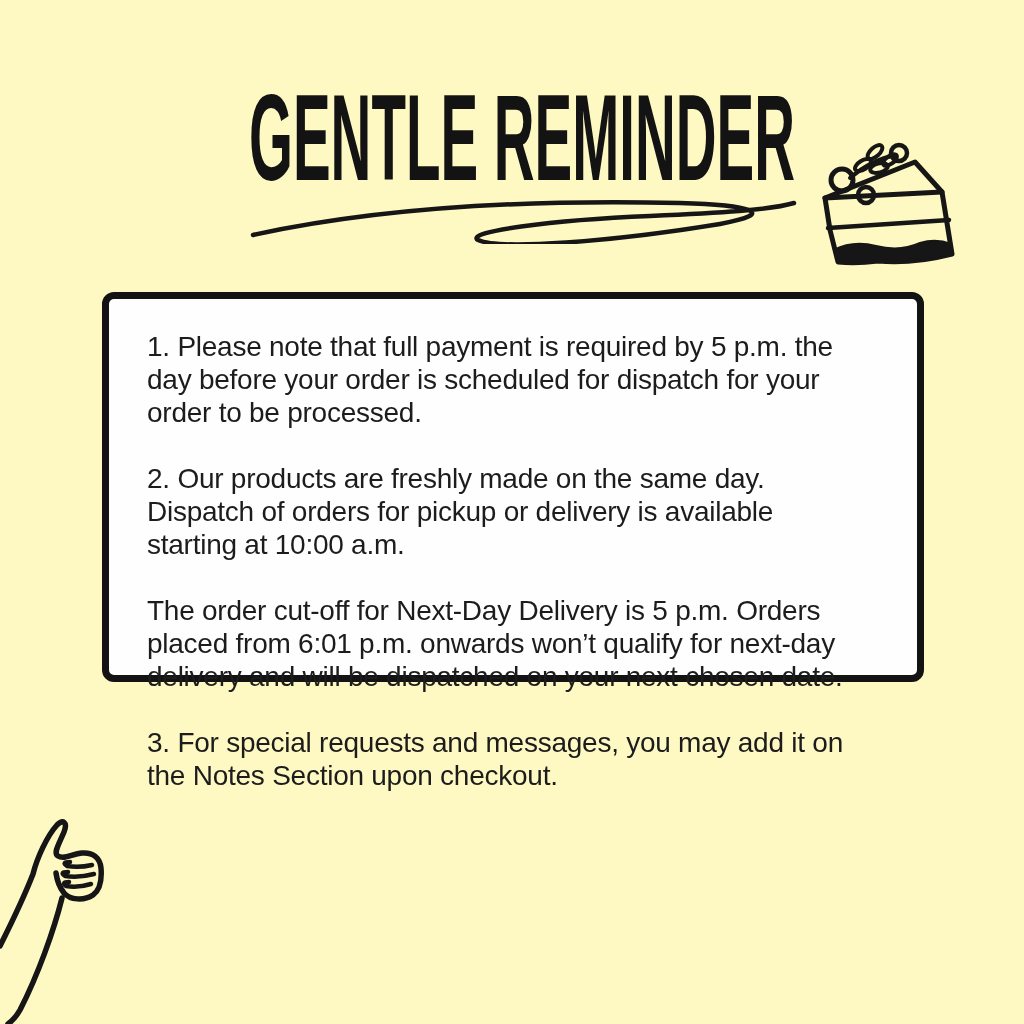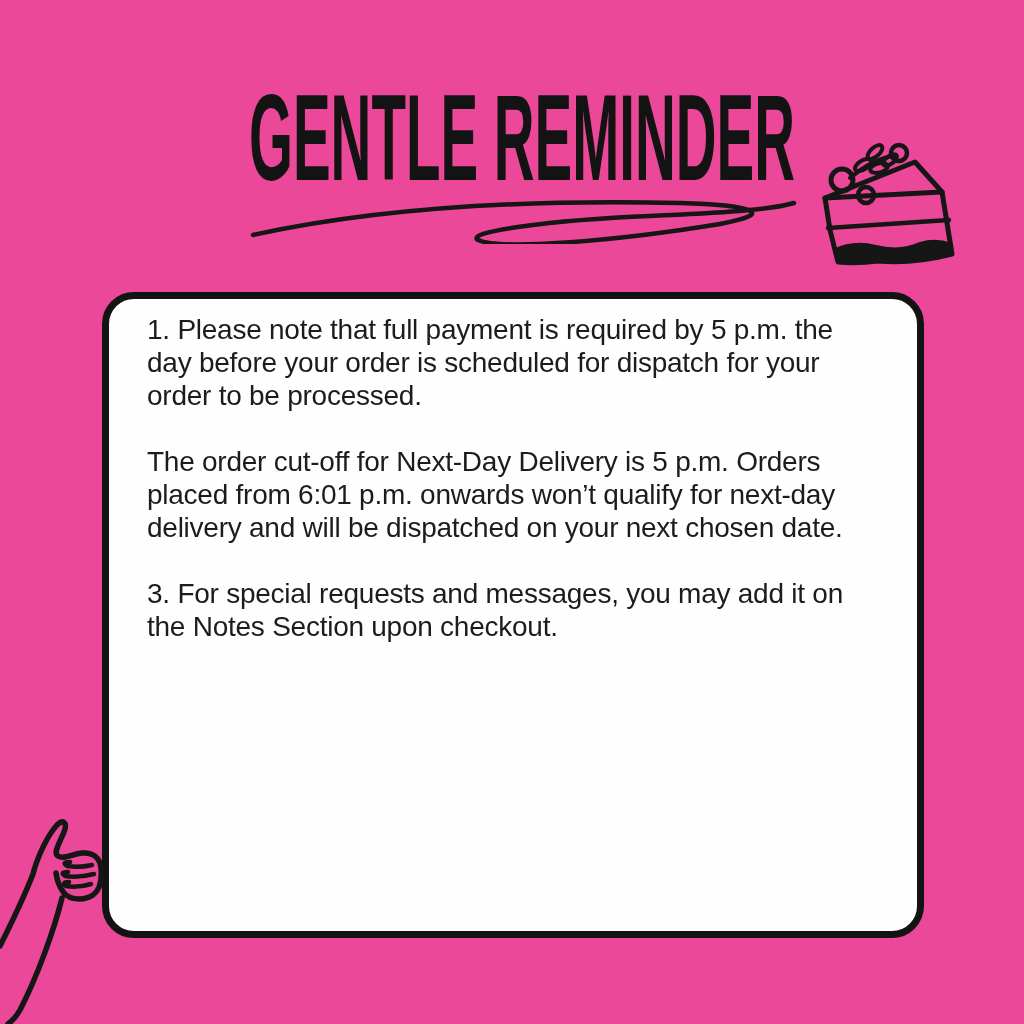--- a/index.html
+++ b/index.html
@@ -5,21 +5,21 @@
   html, body {
     margin: 0;
     padding: 0;
     background: #e9e9e9;
   }
   .canvas {
     position: relative;
     width: 1024px;
     height: 1024px;
     overflow: hidden;
-    background: #ec4899;
+    background: #fef9c3;
     font-family: "Liberation Sans", "DejaVu Sans", sans-serif;
   }
 
   
   .title-svg {
     position: absolute;
     left: 246px;
     top: 92px;
   }
   .title-svg text {
@@ -41,26 +41,26 @@
     left: 818px;
     top: 140px;
   }
 
   
   .card {
     position: absolute;
     left: 102px;
     top: 292px;
     width: 822px;
-    height: 646px;
+    height: 390px;
     box-sizing: border-box;
     background: #FFFEFE;
     border: 7px solid #131313;
-    border-radius: 32px;
-    padding: 14px 30px 24px 38px;
+    border-radius: 12px;
+    padding: 31px 30px 24px 38px;
   }
   .card p {
     margin: 0 0 33px 0;
     font-size: 28px;
     line-height: 33px;
     letter-spacing: -0.25px;
     color: #1C1C1C;
     white-space: pre-line;
   }
   .card p:last-child {
@@ -112,20 +112,23 @@
     <ellipse class="ink" stroke-width="4" cx="45" cy="25" rx="9" ry="4.5" transform="rotate(-32 45 25)"></ellipse>
     <ellipse class="ink" stroke-width="4" cx="57" cy="12" rx="9" ry="4.5" transform="rotate(-42 57 12)"></ellipse>
     <ellipse class="ink" stroke-width="4" cx="61" cy="28" rx="9" ry="4.5" transform="rotate(-14 61 28)"></ellipse>
     <ellipse class="ink" stroke-width="4" cx="72" cy="20" rx="8" ry="4" transform="rotate(-36 72 20)"></ellipse>
   </svg>
 
   <div class="card">
     <p>1. Please note that full payment is required by 5 p.m. the
 day before your order is scheduled for dispatch for your
 order to be processed.</p>
+    <p>2. Our products are freshly made on the same day.
+Dispatch of orders for pickup or delivery is available
+starting at 10:00 a.m.</p>
     <p>The order cut-off for Next-Day Delivery is 5 p.m. Orders
 placed from 6:01 p.m. onwards won’t qualify for next-day
 delivery and will be dispatched on your next chosen date.</p>
     <p>3. For special requests and messages, you may add it on
 the Notes Section upon checkout.</p>
   </div>
 
   <svg class="hand-svg" width="132" height="224" viewBox="0 0 132 224">
 
     <path class="ink" stroke-width="5.5" d="M 0,146 C 14,118 26,92 33,74 C 37,58 47,36 57,25 C 63,19 68,22 64,32 C 59,44 53,53 58,56 C 64,60 72,54 82,53 C 93,52 100,58 101,68 C 102,80 100,90 93,95 C 84,101 70,100 64,93 C 60,88 57,80 56,73"></path>

